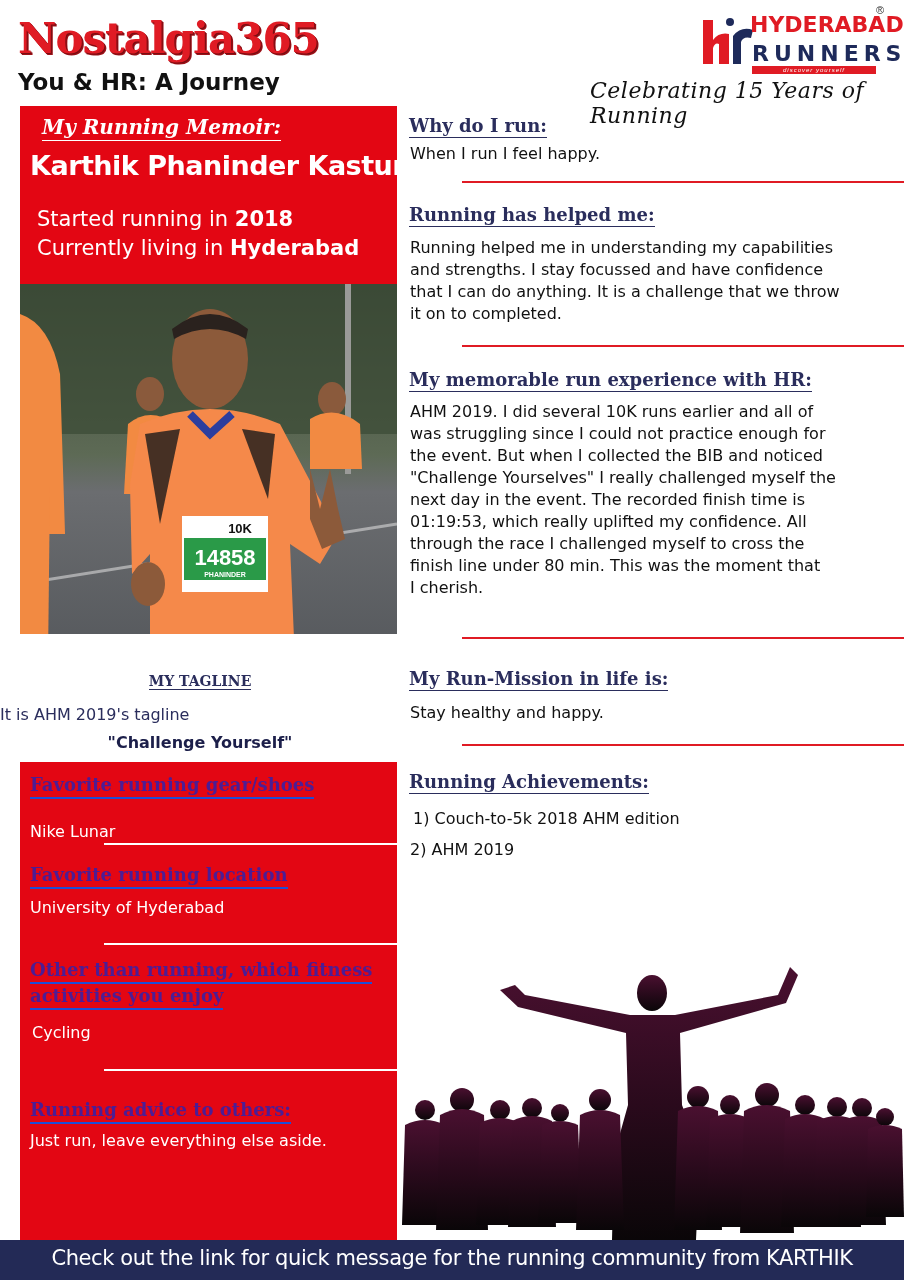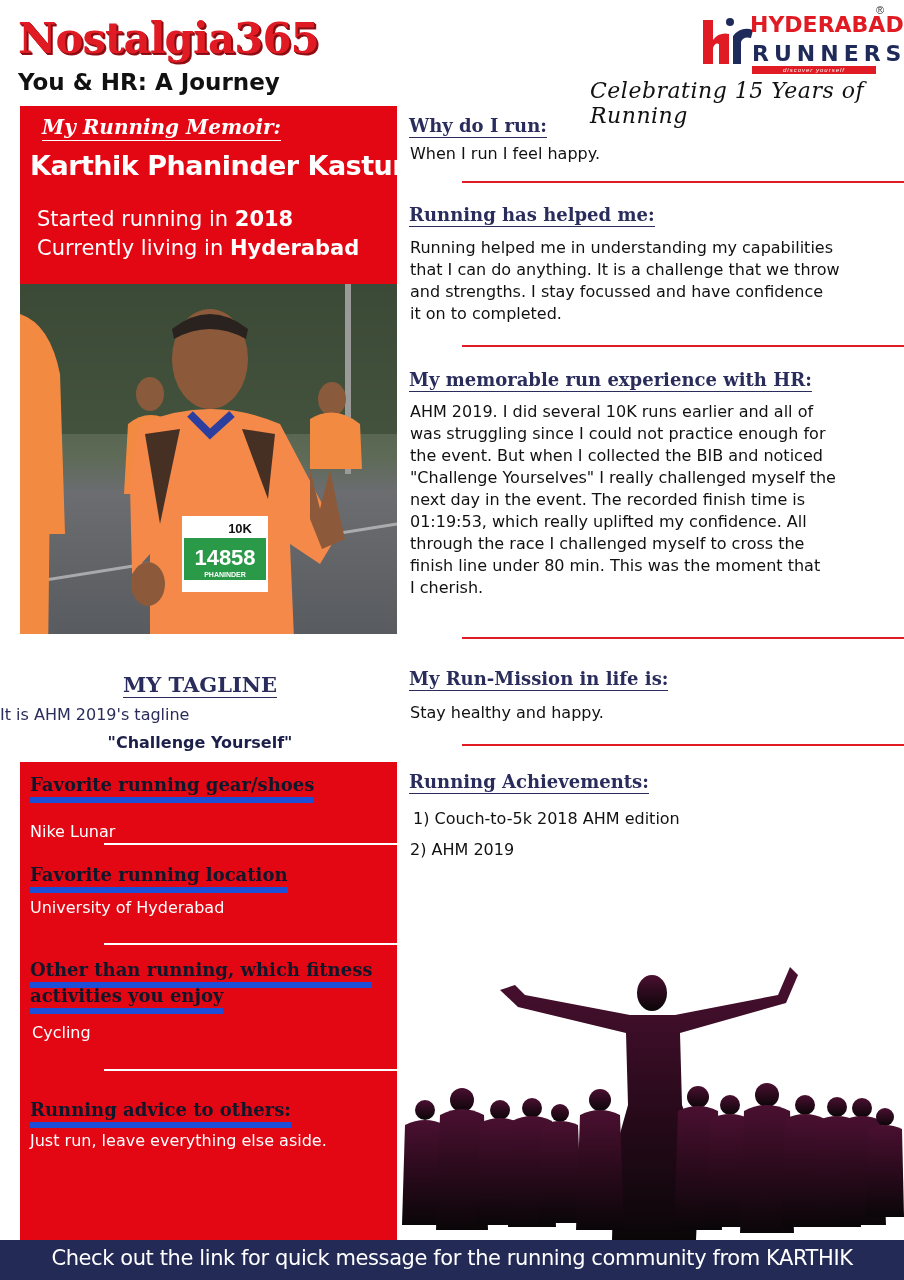--- a/index.html
+++ b/index.html
@@ -39,30 +39,30 @@
   .name { left: 30px; top: 150px; font-weight: bold; font-size: 27px; color: #fff; font-family: "DejaVu Sans", sans-serif; letter-spacing: -0.5px; }
   .info-line { left: 37px; font-size: 21px; color: #fff; font-family: "DejaVu Sans", sans-serif; }
   .info-line b { font-weight: bold; }
 
   .photo { left: 20px; top: 284px; width: 377px; height: 350px; overflow: hidden; }
 
   .tag-head {
     left: 0; width: 400px; top: 672px; text-align: center;
   }
   .tag-head span {
-    font-family: "DejaVu Serif", serif; font-weight: bold; font-size: 21px; color: #2a2d5c;
+    font-family: "DejaVu Serif", serif; font-weight: bold; font-size: 14px; color: #2a2d5c;
     border-bottom: 1.5px solid #2a2d5c;
   }
   .tag-sub { left: 0; width: 400px; top: 705px; text-align: left; font-size: 16px; color: #2a2d5c; font-family: "DejaVu Sans", sans-serif; }
   .tag-quote { left: 0; width: 400px; top: 733px; text-align: center; font-size: 16px; color: #1c1f4a; font-weight: bold; font-family: "DejaVu Sans", sans-serif; }
 
   .facts-box { left: 20px; top: 762px; width: 377px; height: 478px; }
   .fact-head {
-    left: 30px; font-family: "DejaVu Serif", serif; font-weight: bold; font-size: 18px; color: #0f172a;
-    border-bottom: 6px solid #1d4ed8; line-height: 24px;
+    left: 30px; font-family: "DejaVu Serif", serif; font-weight: bold; font-size: 18px; color: #4c1d95;
+    border-bottom: 2px solid #1d4ed8; line-height: 24px;
   }
   .fact-val { left: 30px; font-size: 16px; color: #fff; font-family: "DejaVu Sans", sans-serif; }
   .white-rule { height: 2px; background: #fff; left: 104px; width: 293px; }
 
   
   .sec-head {
     left: 409px; font-family: "DejaVu Serif", serif; font-weight: bold; font-size: 18px; color: #2a2d5c;
     border-bottom: 1.5px solid #2a2d5c; line-height: 22px;
   }
   .sec-body { left: 410px; width: 490px; font-size: 16px; line-height: 22px; color: #111; font-family: "DejaVu Sans", sans-serif; }
@@ -165,22 +165,22 @@
 <div class="abs fact-head" style="top:1098px;">Running advice to others:</div>
 <div class="abs fact-val" style="top:1131px;">Just run, leave everything else aside.</div>
 
 <div class="abs sec-head" style="top:115px;">Why do I run:</div>
 <div class="abs sec-body" style="top:143px;">When I run I feel happy.</div>
 <div class="abs red-rule" style="top:181px;"></div>
 
 <div class="abs sec-head" style="top:204px;text-align:center;">Running has helped me:</div>
 <div class="abs sec-body" style="top:237px;">
   <div>Running helped me in understanding my capabilities</div>
+  <div>and strengths. I stay focussed and have confidence</div>
   <div>that I can do anything. It is a challenge that we throw</div>
-  <div>and strengths. I stay focussed and have confidence</div>
   <div>it on to completed.</div>
 </div>
 <div class="abs red-rule" style="top:345px;"></div>
 
 <div class="abs sec-head" style="top:369px;">My memorable run experience with HR:</div>
 <div class="abs sec-body" style="top:401px;">
   <div>AHM 2019. I did several 10K runs earlier and all of</div>
   <div>was struggling since I could not practice enough for</div>
   <div>the event. But when I collected the BIB and noticed</div>
   <div>"Challenge Yourselves" I really challenged myself the</div>

